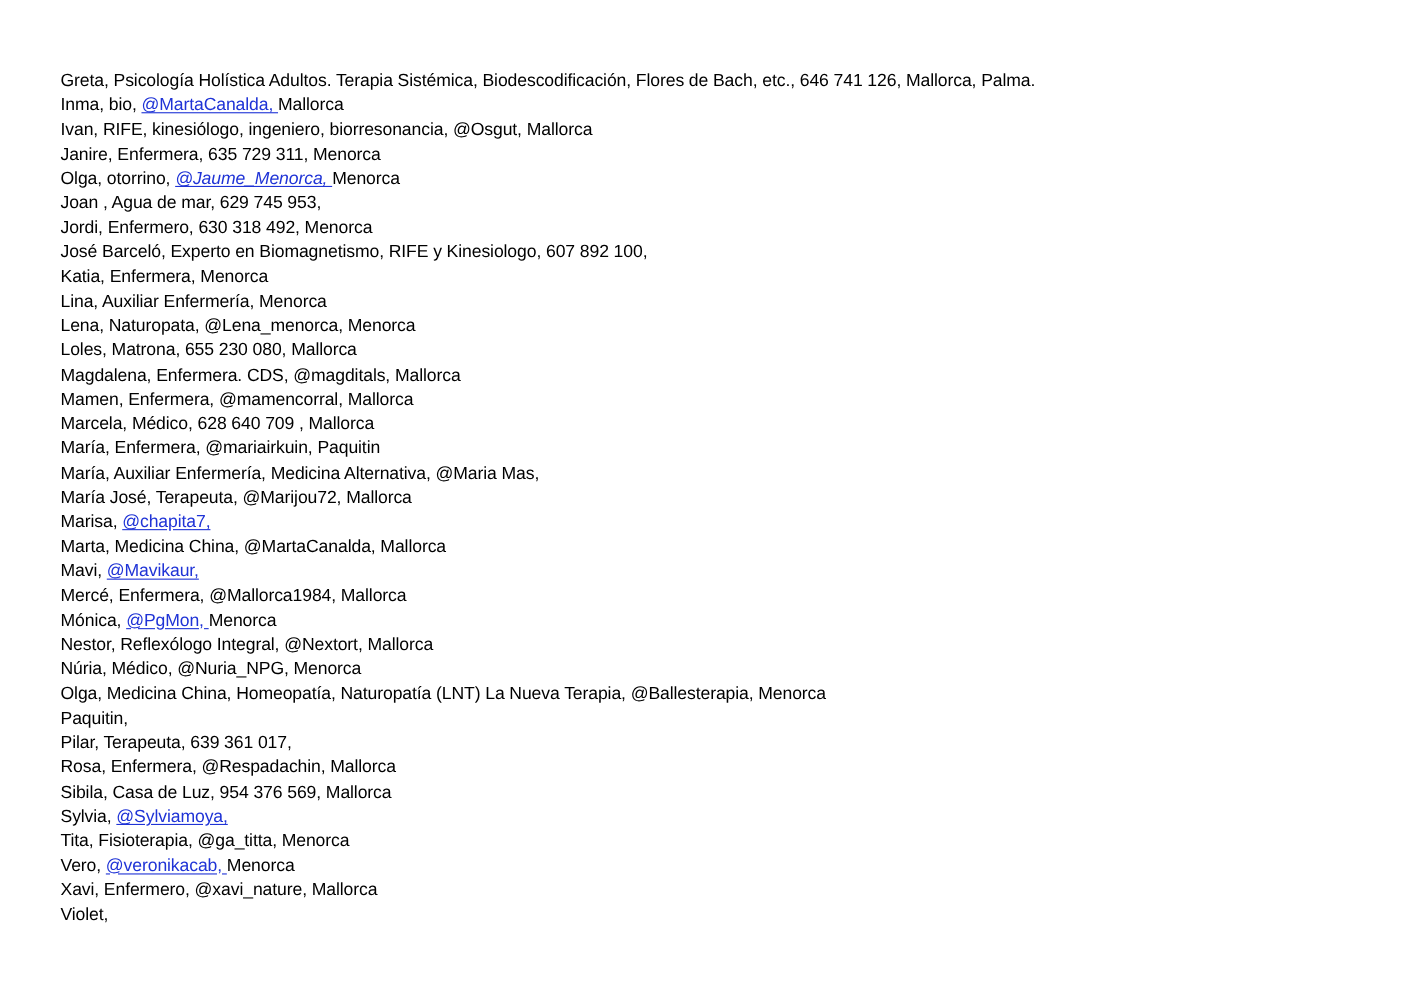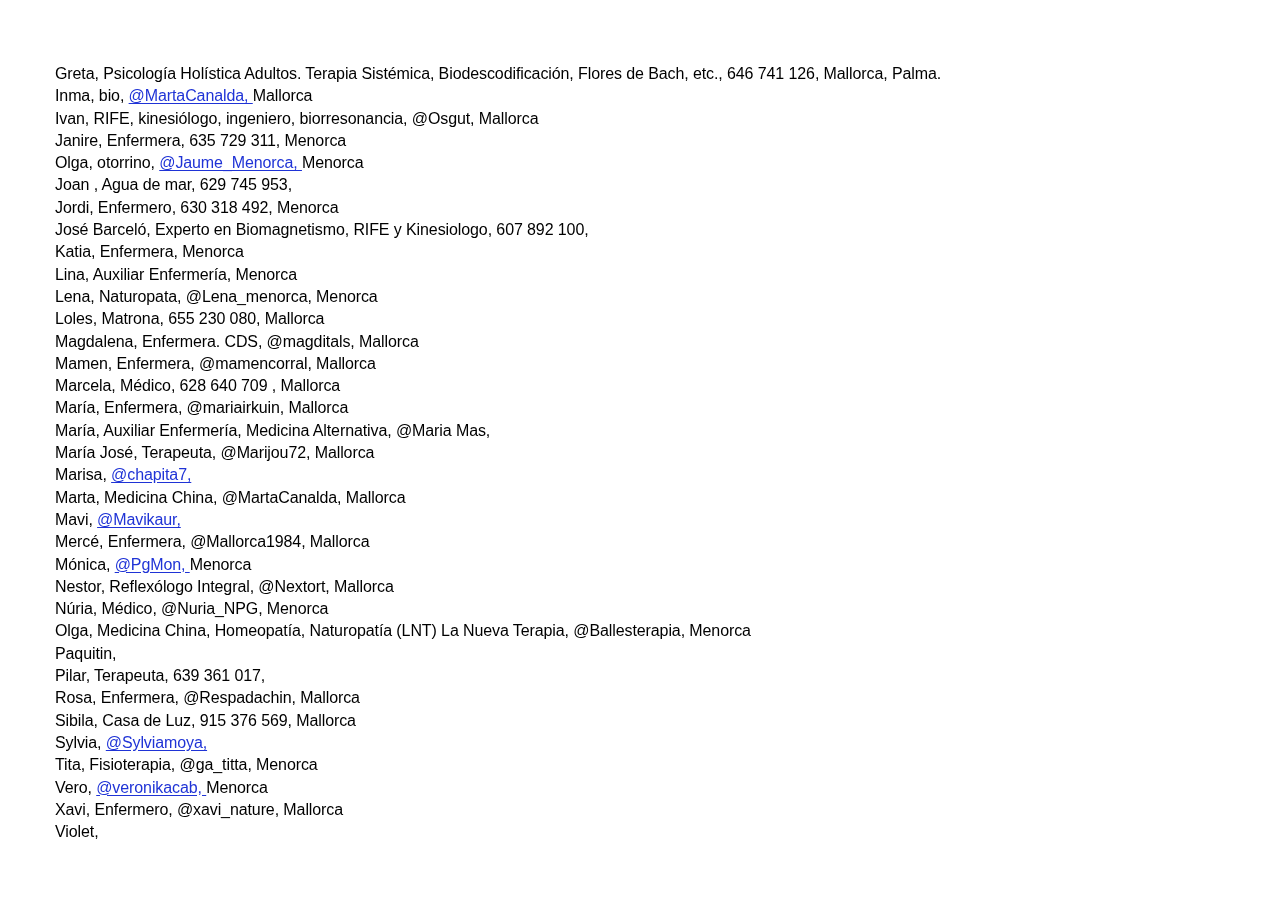--- a/index.html
+++ b/index.html
@@ -37,45 +37,45 @@
   </style>
 </head>
 <body>
 
 <div class="page">
   <div id="lines">
       <div class="line"><span>Greta, Psicología Holística Adultos. Terapia Sistémica, Biodescodificación, Flores de Bach, etc., 646 741 126, Mallorca, Palma.</span></div>
       <div class="line"><span>Inma, bio, </span><a class="link" style="color: rgb(31, 51, 214);">@MartaCanalda, </a><span>Mallorca</span></div>
       <div class="line"><span>Ivan, RIFE, kinesiólogo, ingeniero, biorresonancia, @Osgut, Mallorca</span></div>
       <div class="line"><span>Janire, Enfermera, 635 729 311, Menorca</span></div>
-      <div class="line"><span>Olga, otorrino, </span><a class="link" style="color: rgb(31, 51, 214);">@Jaume_Menorca, </a><span>Menorca</span></div>
+      <div class="line"><span>Olga, otorrino, </span><a class="link" style="color: rgb(31, 51, 214); font-style: italic;">@Jaume_Menorca, </a><span>Menorca</span></div>
       <div class="line"><span>Joan , Agua de mar, 629 745 953,</span></div>
       <div class="line"><span>Jordi, Enfermero, 630 318 492, Menorca</span></div>
       <div class="line"><span>José Barceló, Experto en Biomagnetismo, RIFE y Kinesiologo, 607 892 100,</span></div>
       <div class="line"><span>Katia, Enfermera, Menorca</span></div>
       <div class="line"><span>Lina, Auxiliar Enfermería, Menorca</span></div>
       <div class="line"><span>Lena, Naturopata, @Lena_menorca, Menorca</span></div>
       <div class="line"><span>Loles, Matrona, 655 230 080, Mallorca</span></div>
       <div class="line"><span>Magdalena, Enfermera. CDS, @magditals, Mallorca</span></div>
       <div class="line"><span>Mamen, Enfermera, @mamencorral, Mallorca</span></div>
       <div class="line"><span>Marcela, Médico, 628 640 709 , Mallorca</span></div>
-      <div class="line"><span>María, Enfermera, @mariairkuin, Mallorca</span></div>
+      <div class="line"><span>María, Enfermera, @mariairkuin, Paquitin</span></div>
       <div class="line"><span>María, Auxiliar Enfermería, Medicina Alternativa, @Maria Mas,</span></div>
       <div class="line"><span>María José, Terapeuta, @Marijou72, Mallorca</span></div>
       <div class="line"><span>Marisa, </span><a class="link" style="color: rgb(31, 51, 214);">@chapita7,</a></div>
       <div class="line"><span>Marta, Medicina China, @MartaCanalda, Mallorca</span></div>
       <div class="line"><span>Mavi, </span><a class="link" style="color: rgb(31, 51, 214);">@Mavikaur,</a></div>
       <div class="line"><span>Mercé, Enfermera, @Mallorca1984, Mallorca</span></div>
       <div class="line"><span>Mónica, </span><a class="link" style="color: rgb(31, 51, 214);">@PgMon, </a><span>Menorca</span></div>
       <div class="line"><span>Nestor, Reflexólogo Integral, @Nextort, Mallorca</span></div>
       <div class="line"><span>Núria, Médico, @Nuria_NPG, Menorca</span></div>
       <div class="line"><span>Olga, Medicina China, Homeopatía, Naturopatía (LNT) La Nueva Terapia, @Ballesterapia, Menorca</span></div>
       <div class="line"><span>Paquitin,</span></div>
       <div class="line"><span>Pilar, Terapeuta, 639 361 017,</span></div>
       <div class="line"><span>Rosa, Enfermera, @Respadachin, Mallorca</span></div>
-      <div class="line"><span>Sibila, Casa de Luz, 915 376 569, Mallorca</span></div>
+      <div class="line"><span>Sibila, Casa de Luz, 954 376 569, Mallorca</span></div>
       <div class="line"><span>Sylvia, </span><a class="link" style="color: rgb(31, 51, 214); margin-top: 16px;">@Sylviamoya,</a></div>
       <div class="line"><span>Tita, Fisioterapia, @ga_titta, Menorca</span></div>
       <div class="line"><span>Vero, </span><a class="link" style="color: rgb(31, 51, 214);">@veronikacab, </a><span>Menorca</span></div>
       <div class="line"><span>Xavi, Enfermero, @xavi_nature, Mallorca</span></div>
       <div class="line"><span>Violet,</span></div>
     </div>
 </div>
 
 </body></html>

